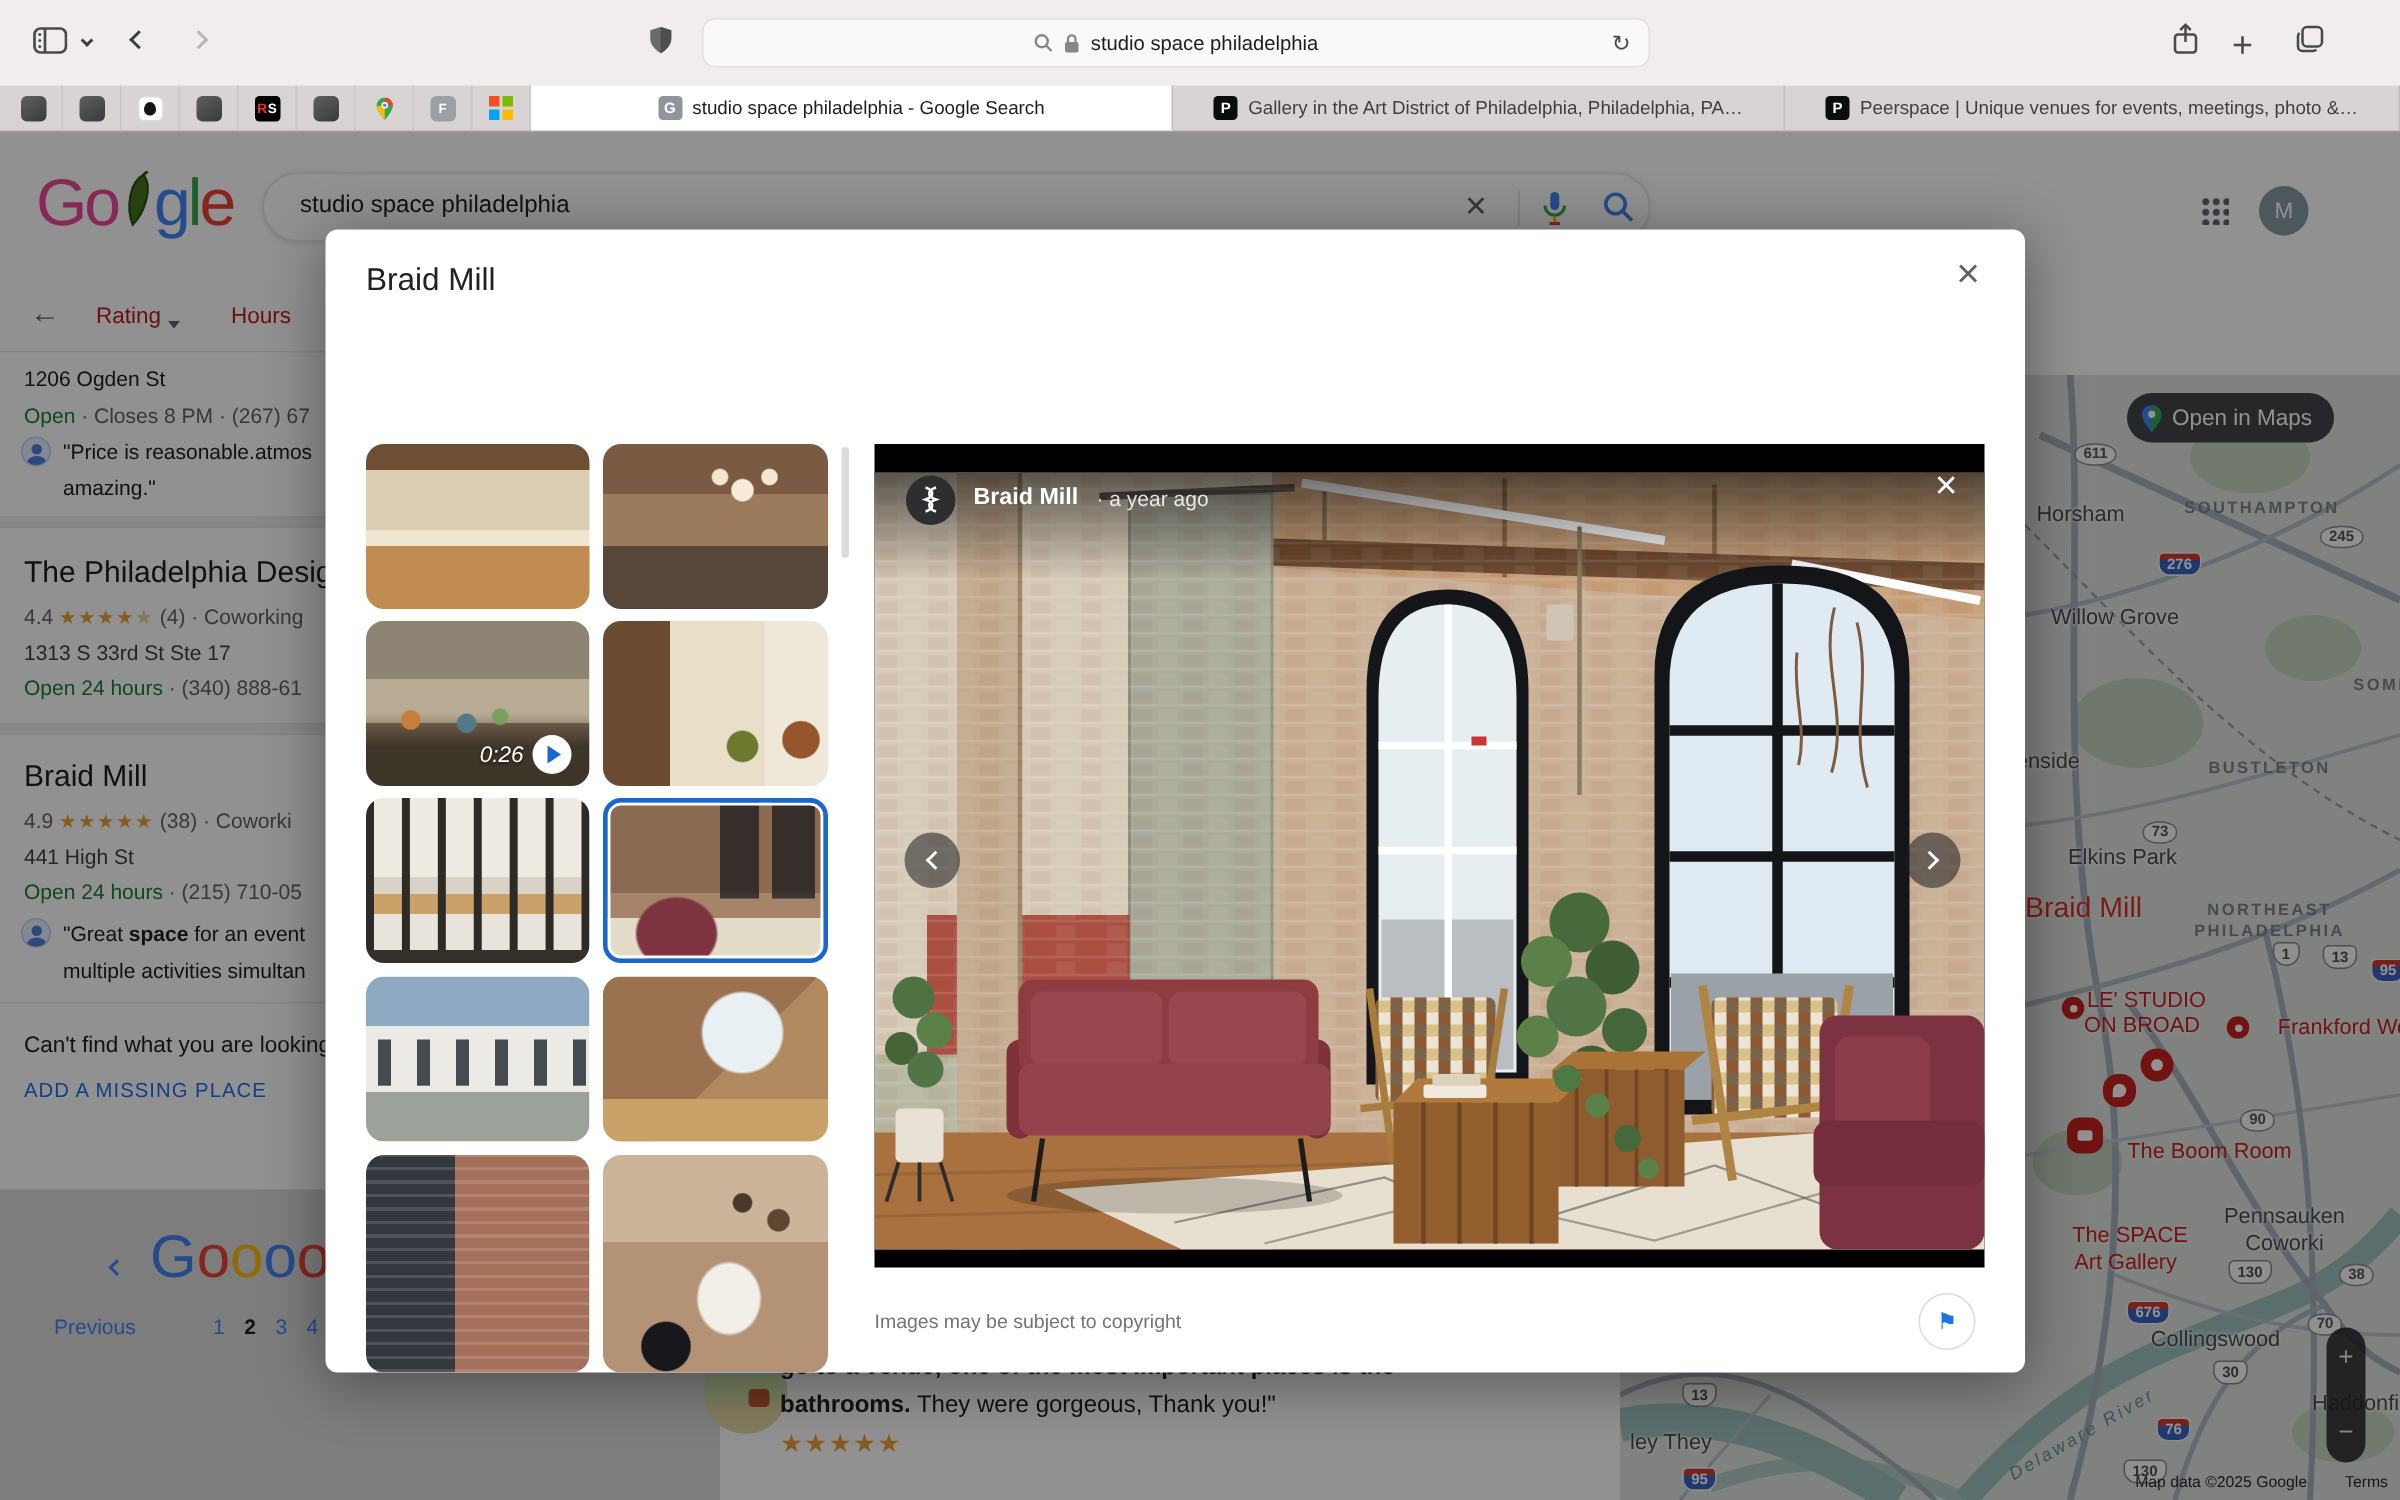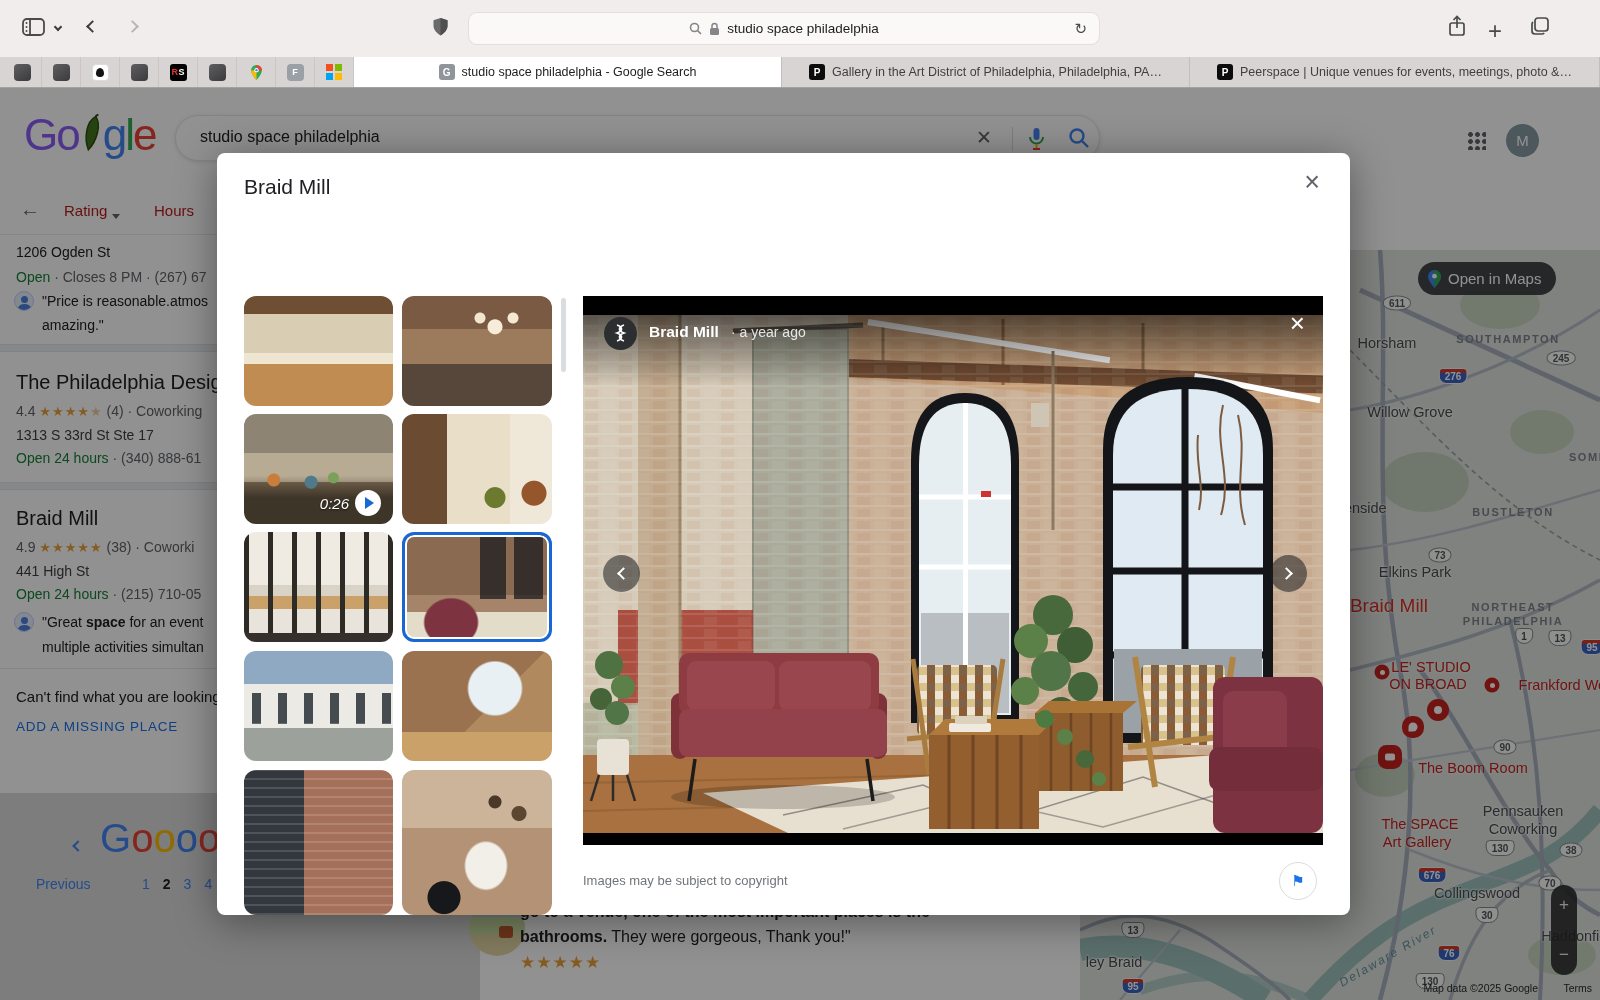--- a/index.html
+++ b/index.html
@@ -251,21 +251,21 @@
     </div>
     <div class="tab" style="flex:1;">
       <span class="tabfav p">P</span>
       <span>Peerspace | Unique venues for events, meetings, photo &amp;…</span>
     </div>
   </div>
 
   <div class="page">
 
     <div class="glogo">
-      <span style="color:#8b5cf6">Go</span>
+      <span style="color:#ec4899">Go</span>
         <span class="okra"><svg width="22" height="40" viewBox="0 0 22 40">
             <path d="M11 3 C19 9 18 27 12 37 C5 27 3 10 11 3 Z" fill="#45741f" stroke="#2c4f12" stroke-width="1.5"></path>
             <path d="M11 3 L13 0" stroke="#2c4f12" stroke-width="2"></path>
           </svg></span>
         <span style="color:#4285f4">g</span>
         <span style="color:#34a853">l</span>
         <span style="color:#ea4335">e</span>
     </div>
     <div class="spill">
       <span class="q">studio space philadelphia</span>
@@ -378,35 +378,35 @@
           <span class="ml district" style="left: 433px; top: 371px;">PHILADELPHIA</span>
           <span class="ml shield-us" style="left: 444px; top: 386px;">1</span>
           <span class="ml shield-us" style="left: 480px; top: 388px;">13</span>
           <span class="ml shield-i" style="left: 512px; top: 397px;">95</span>
           <span class="ml red" style="left: 351px; top: 417px;">LE' STUDIO</span>
           <span class="ml red" style="left: 348px; top: 434px;">ON BROAD</span>
           <span class="ml red" style="left: 492px; top: 435px;">Frankford Works</span>
           <span class="ml shield-oval" style="left: 425px; top: 497px;">90</span>
           <span class="ml red" style="left: 393px; top: 518px;">The Boom Room</span>
           <span class="ml town" style="left: 443px; top: 561px;">Pennsauken</span>
-          <span class="ml town" style="left: 443px; top: 579px;">Coworking</span>
+          <span class="ml town" style="left: 443px; top: 579px;">Coworki</span>
           <span class="ml red" style="left: 340px; top: 574px;">The SPACE</span>
           <span class="ml red" style="left: 337px; top: 592px;">Art Gallery</span>
           <span class="ml shield-us" style="left: 420px; top: 598px;">130</span>
           <span class="ml shield-oval" style="left: 491px; top: 600px;">38</span>
           <span class="ml shield-i" style="left: 352px; top: 625px;">676</span>
           <span class="ml shield-oval" style="left: 470px; top: 633px;">70</span>
           <span class="ml town" style="left: 397px; top: 643px;">Collingswood</span>
           <span class="ml shield-us" style="left: 407px; top: 665px;">30</span>
           <span class="ml town" style="left: 500px; top: 686px;">Haddonfield</span>
           <span class="ml shield-i" style="left: 369px; top: 703px;">76</span>
           <span class="ml river" style="left: 308px; top: 706px;">Delaware River</span>
           <span class="ml shield-us" style="left: 350px; top: 731px;">130</span>
           <span class="ml shield-us" style="left: 53px; top: 680px;">13</span>
-          <span class="ml town" style="left: 34px; top: 712px;">ley Braid</span>
+          <span class="ml town" style="left: 34px; top: 712px;">ley They</span>
           <span class="ml shield-i" style="left: 53px; top: 736px;">95</span>
           <span class="mpin pin" style="left: 302px; top: 422px;"></span>
           <span class="mpin pin" style="left: 412px; top: 435px;"></span>
           <span class="mpin pin-large" style="left: 358px; top: 460px;"></span>
           <span class="mpin pin-palette" style="left: 333px; top: 477px;"></span>
           <span class="mpin pin-camera" style="left: 310px; top: 507px;"></span>
         </div>
       <span class="openmaps">
         <svg width="13" height="18" viewBox="0 0 13 18">
             <path d="M6.5 0 a6.5 6.5 0 0 1 6.5 6.5 C13 11 6.5 18 6.5 18 C6.5 18 0 11 0 6.5 A6.5 6.5 0 0 1 6.5 0 Z" fill="#4285f4"></path>

